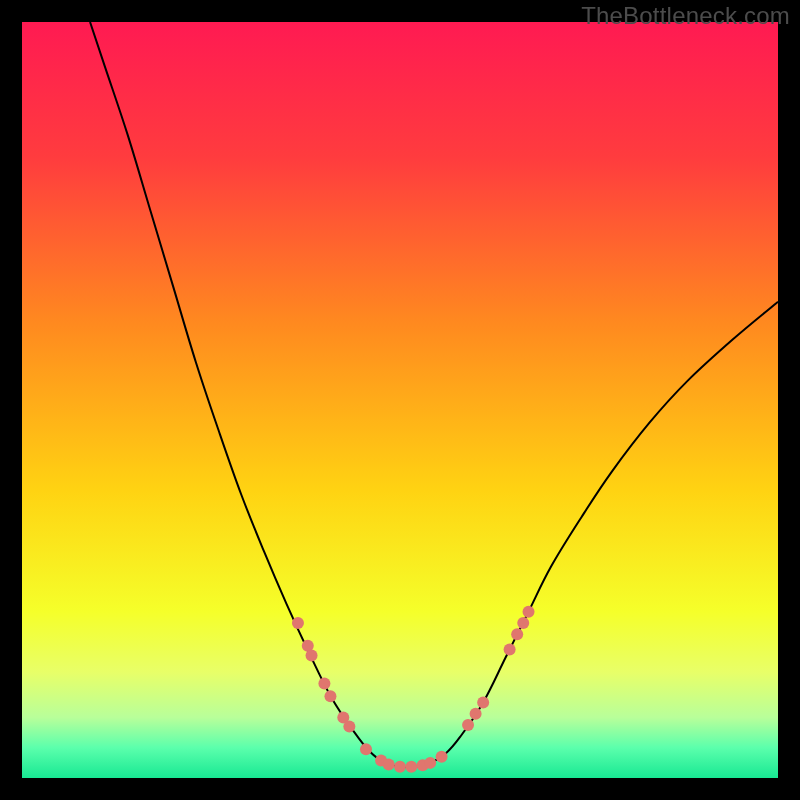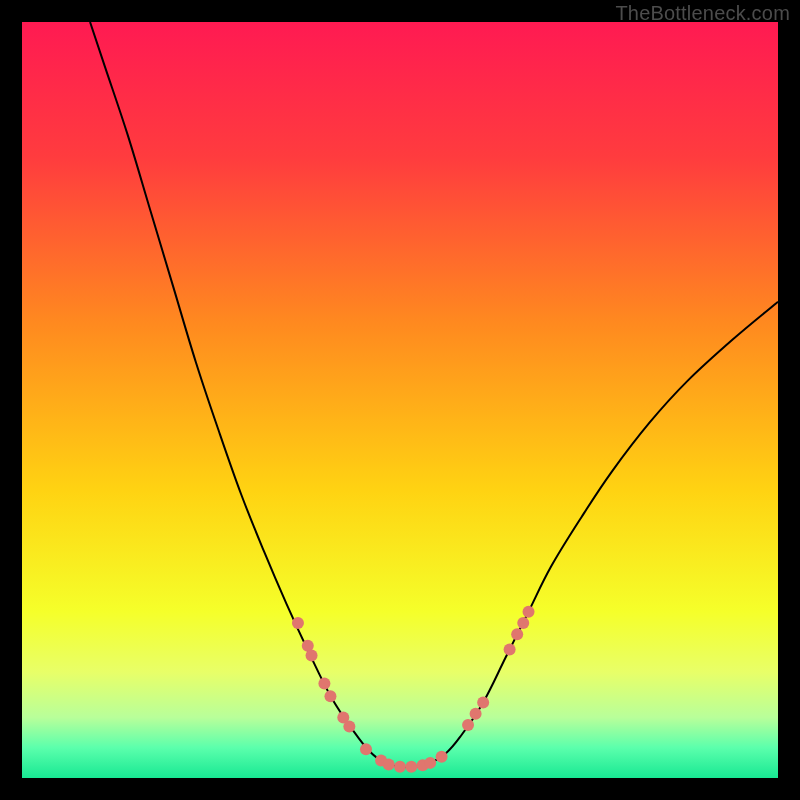--- a/index.html
+++ b/index.html
@@ -24,21 +24,21 @@
     left: 0;
     top: 0;
     width: 756px;
     height: 756px;
   }
   .watermark {
     position: absolute;
     top: 2px;
     right: 10px;
     color: #4c4c4c;
-    font-size: 20px;
+    font-size: 24px;
     font-weight: 500;
     letter-spacing: 0.2px;
   }
   svg { display: block; }
 </style>
 </head>
 <body>
 
 <div class="frame">
   <svg class="plot" viewBox="0 0 756 756" preserveAspectRatio="none">

